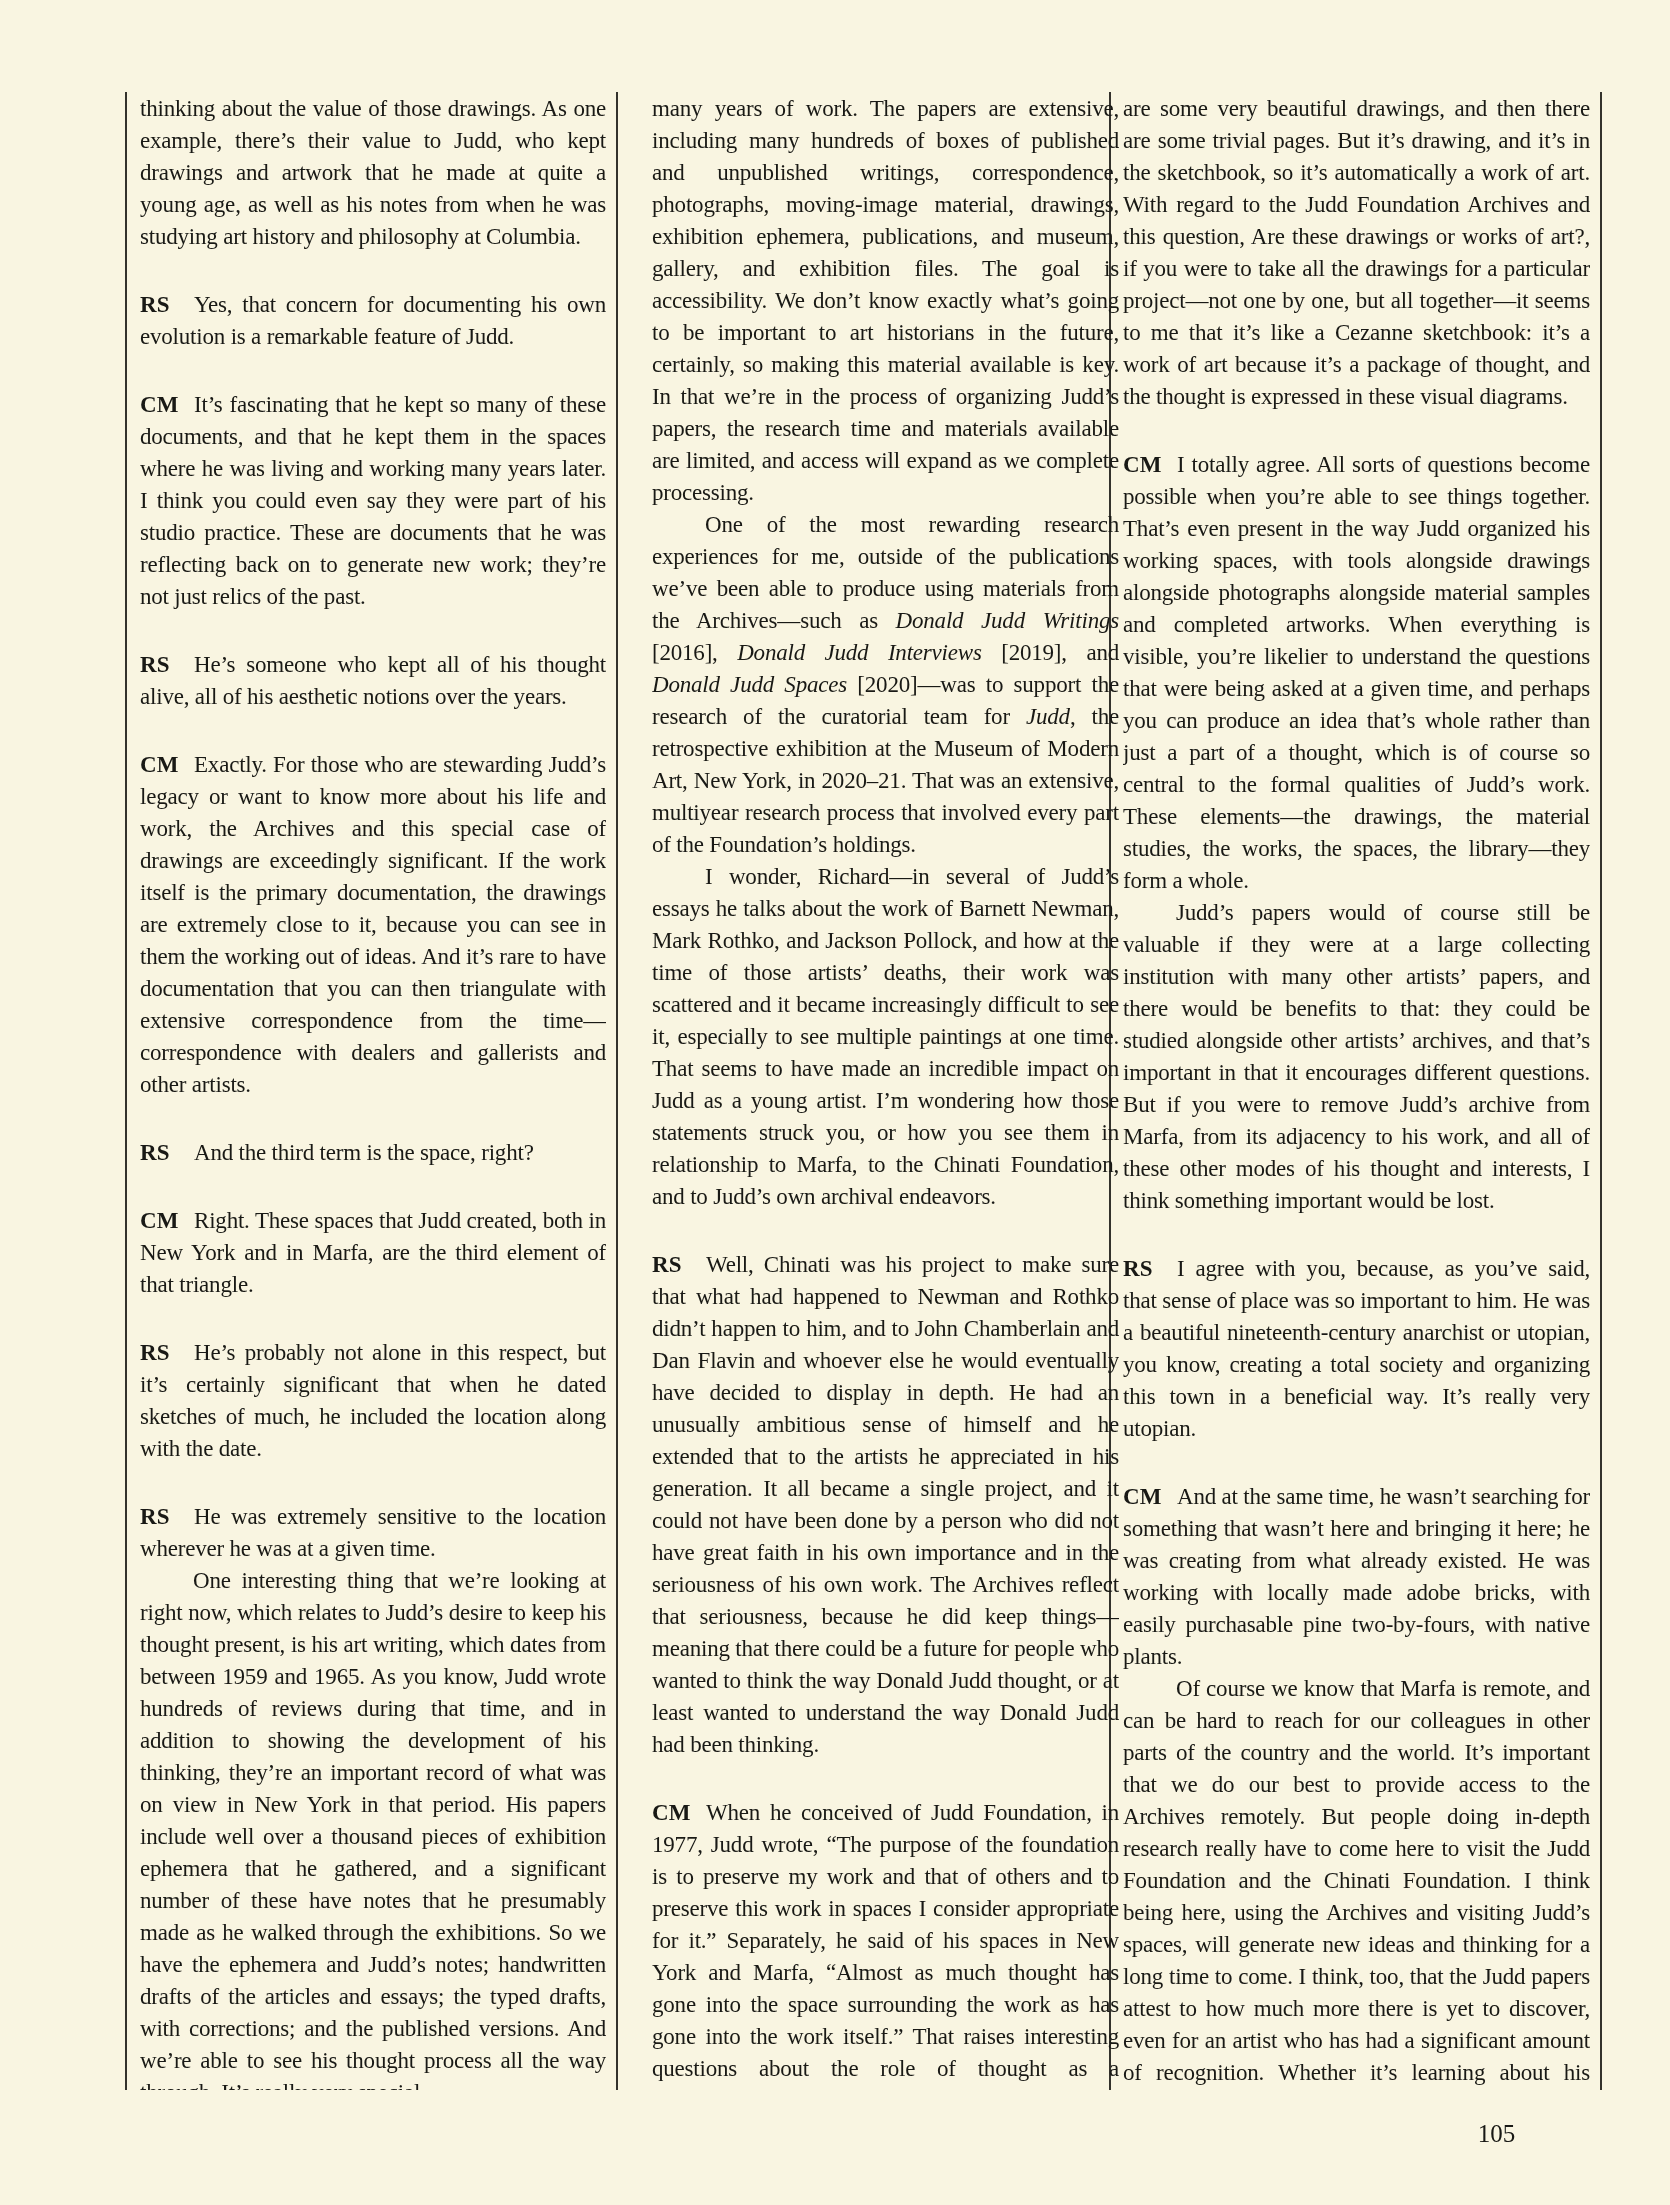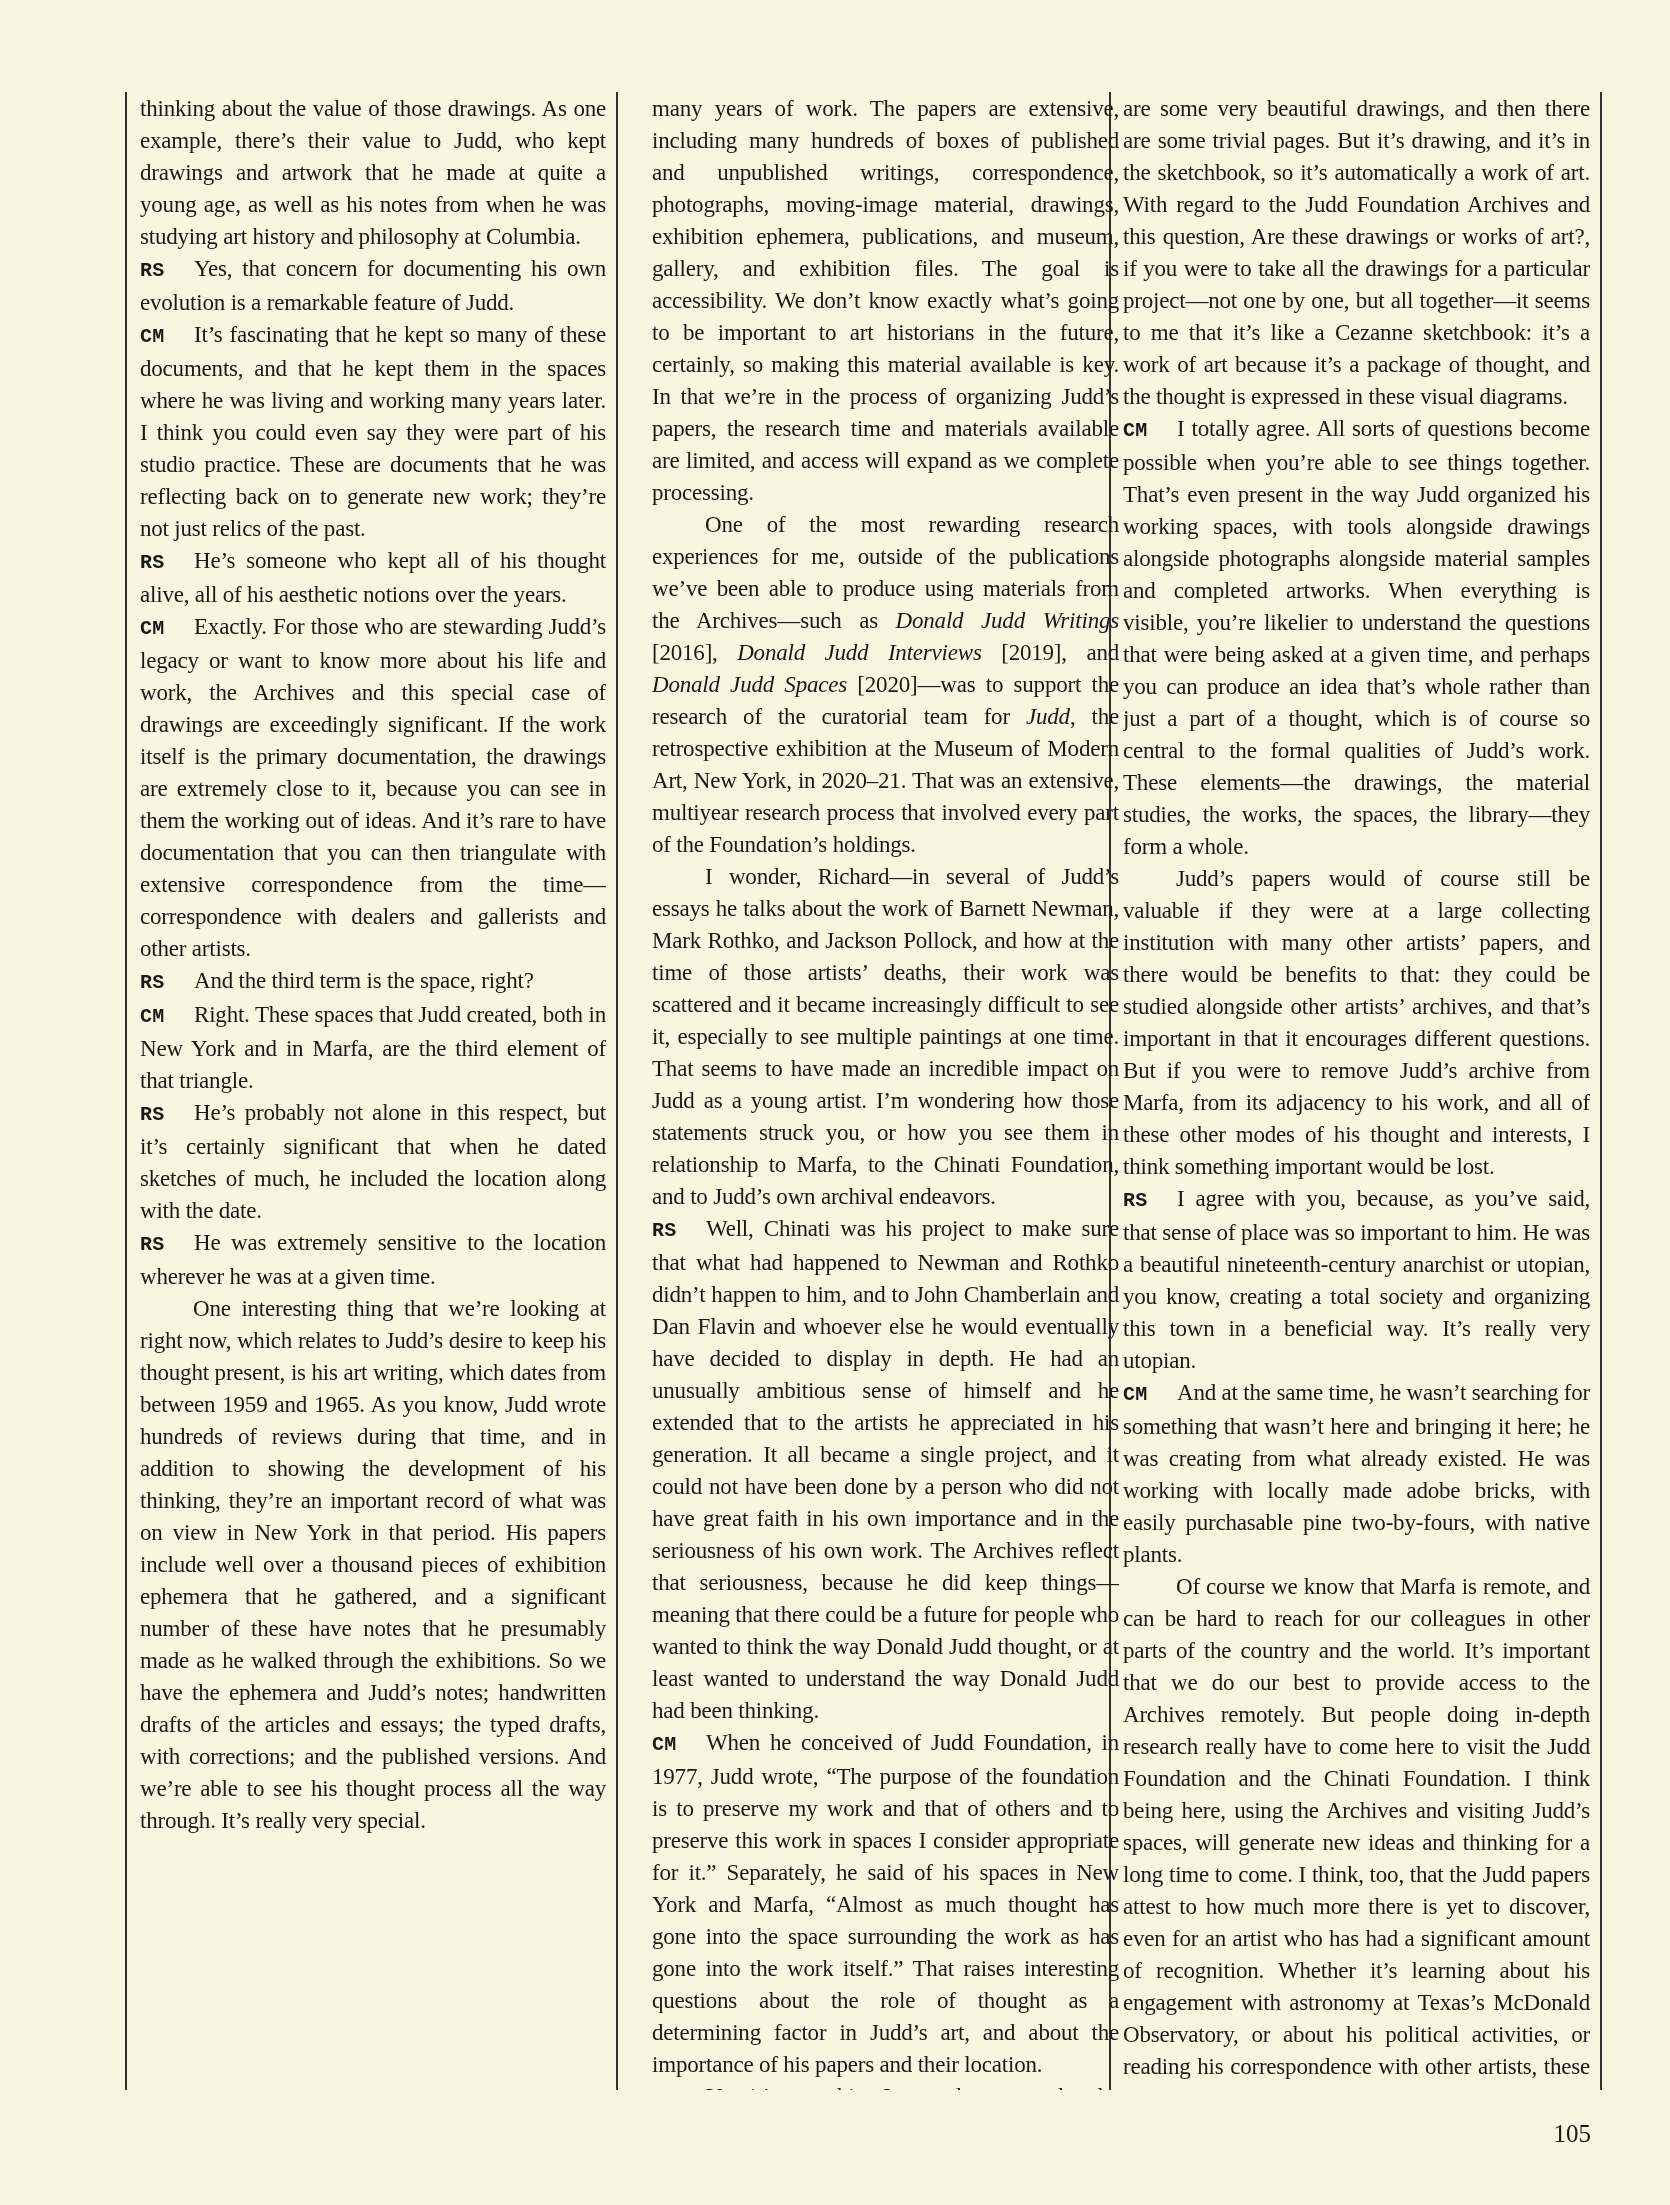--- a/index.html
+++ b/index.html
@@ -33,31 +33,32 @@
     line-height: 32px;
     letter-spacing: -0.2px;
     color: #191915;
     hyphens: auto;
     -webkit-hyphens: auto;
   }
   .col p.indent { text-indent: 53px; }
   .speaker {
     display: inline-block;
     width: 54px;
-    font-family: Liberation Mono, monospace;
+    font-family: Liberation Serif, serif;
     font-weight: 700;
-    font-size: 20px;
+    font-size: 23px;
     letter-spacing: 0.2px;
     color: #191915;
+    margin-top: 36px;
   }
   em { font-style: italic; }
   .pagenum {
     position: absolute;
     left: 1402px; top: 2120px; width: 189px;
-    text-align: right;
+    text-align: center;
     font-size: 25px;
     color: #191915;
   }
 </style>
 </head>
 <body>
 
 <div class="rule r1"></div>
 <div class="rule r2"></div>
 <div class="rule r3"></div>

